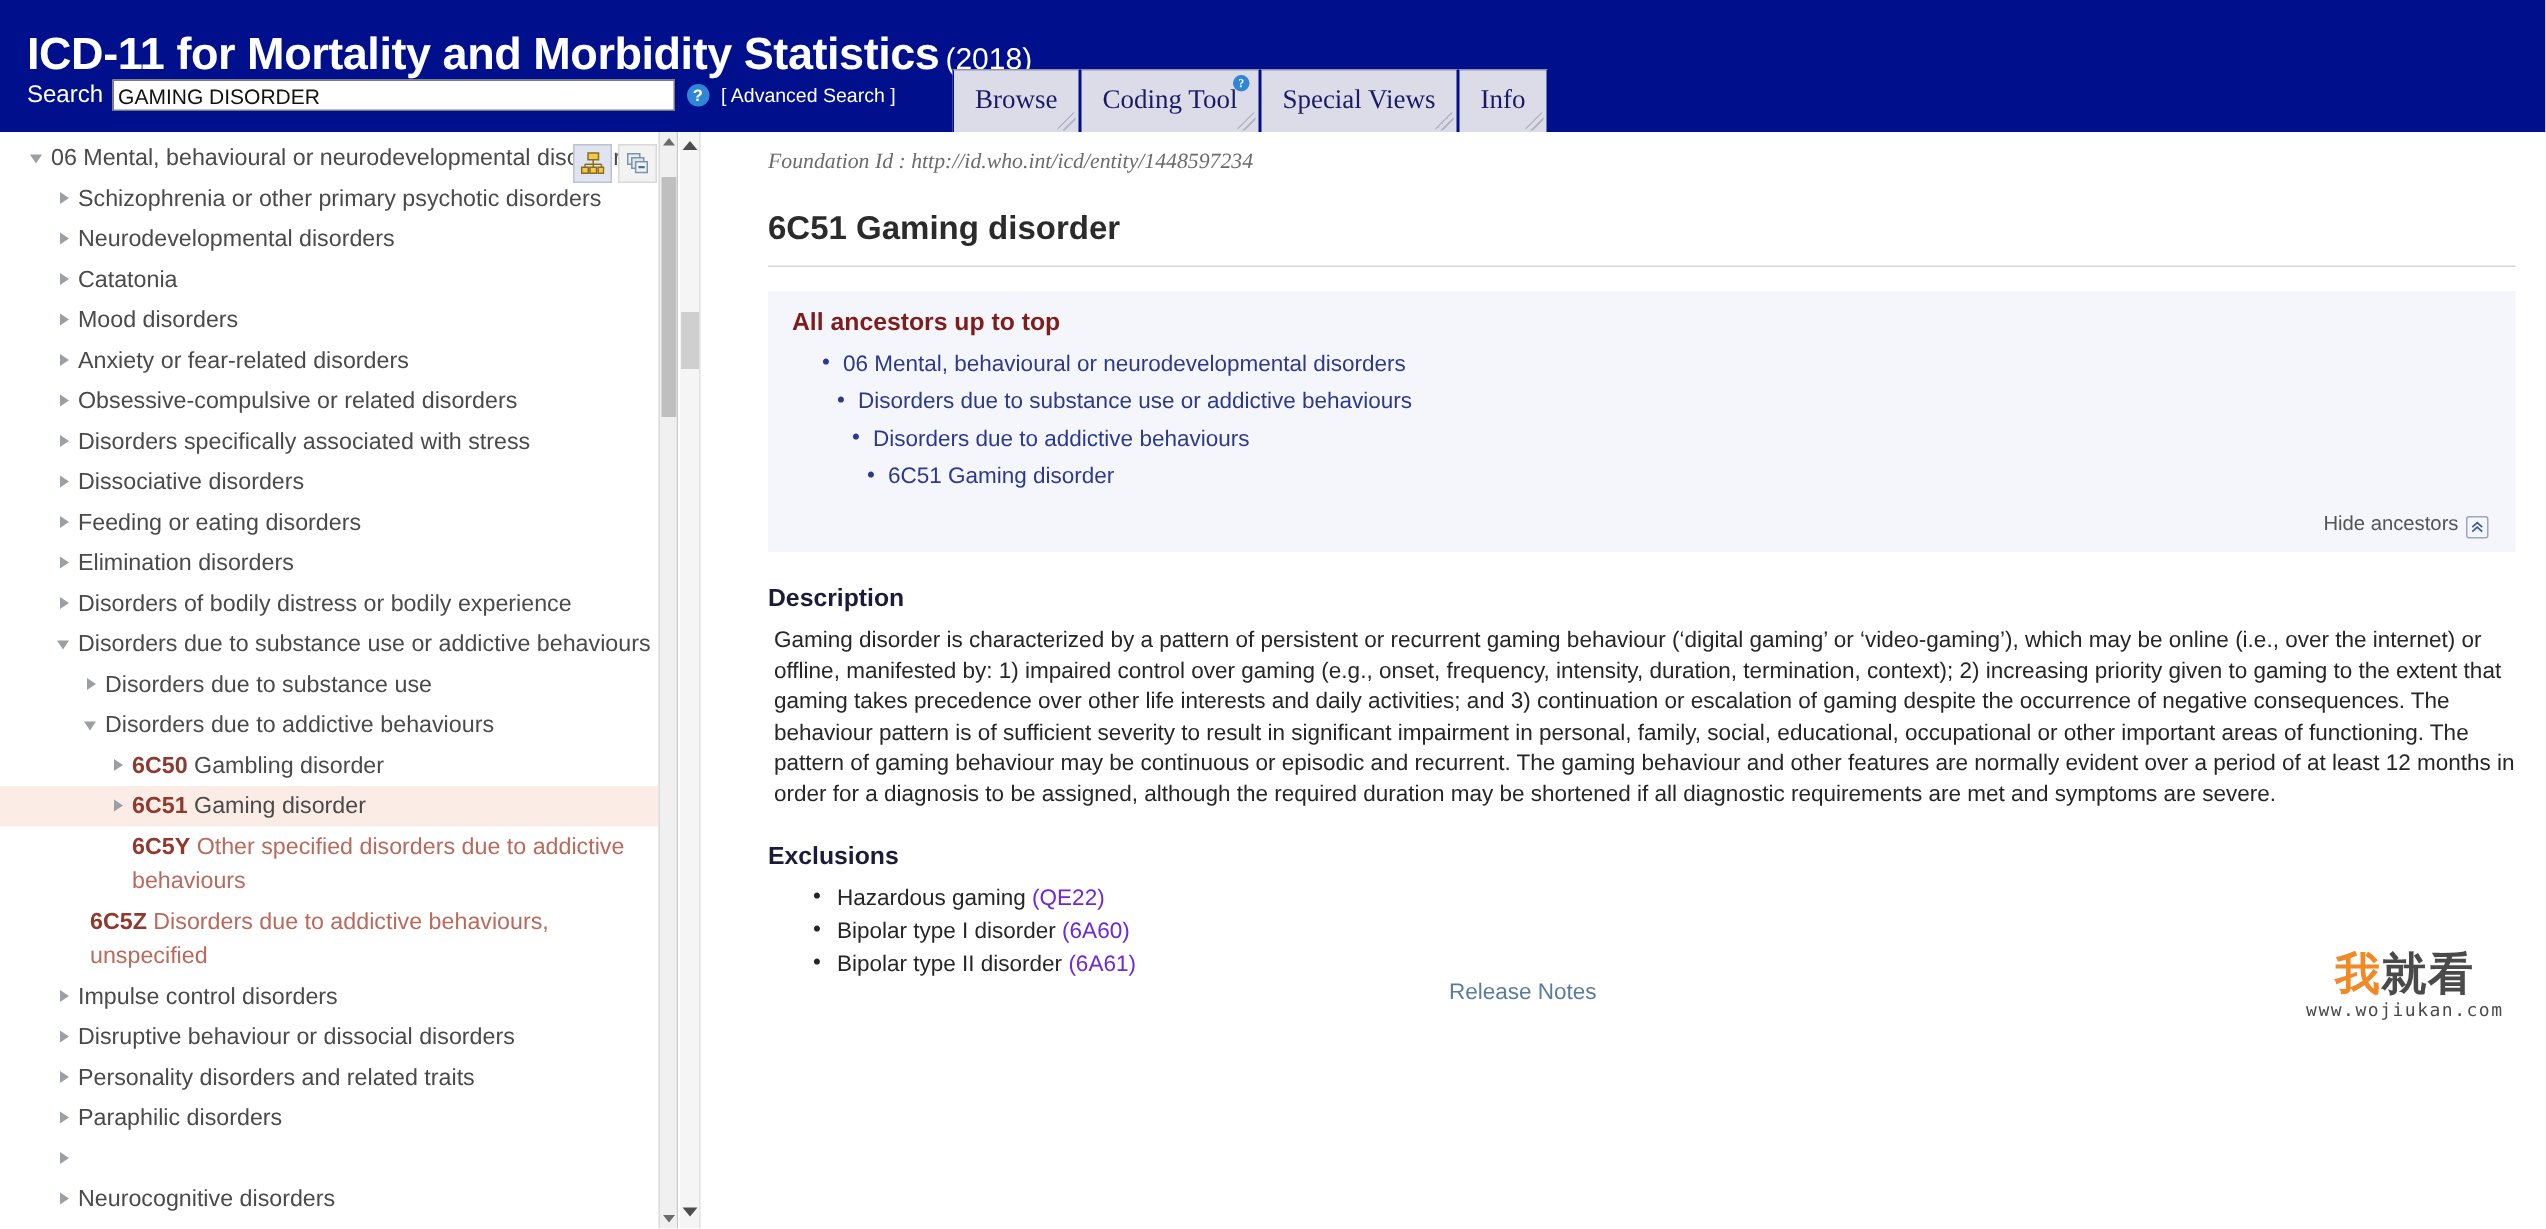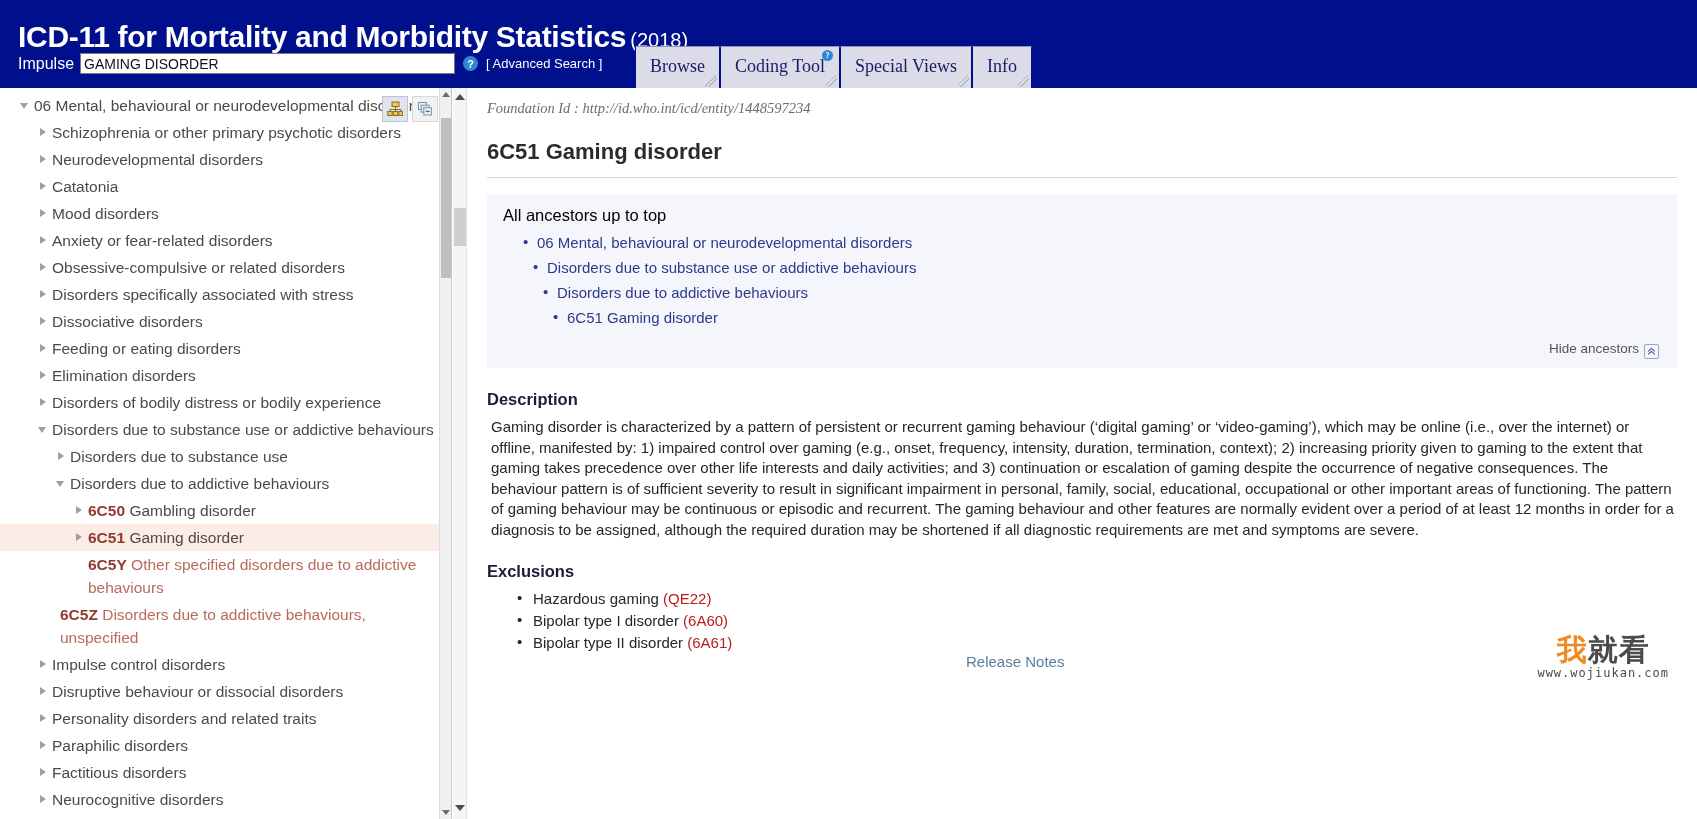--- a/index.html
+++ b/index.html
@@ -198,41 +198,41 @@
     display: flex; align-items: center; justify-content: center; cursor: pointer;
   }
   .rsb-arrow.up { top: 2px; }
   .rsb-arrow.down { bottom: 4px; }
   .rsb-arrow.up i { width:0;height:0;border-bottom: 6px solid #4d4d4d; border-left: 5px solid transparent; border-right: 5px solid transparent; display:block;}
   .rsb-arrow.down i { width:0;height:0;border-top: 6px solid #4d4d4d; border-left: 5px solid transparent; border-right: 5px solid transparent; display:block;}
 
   #content {
     position: absolute; left: 15px; top: 0;
     width: 1229px; height: 604px;
-    padding: 12px 20px 0 19px;
+    padding: 12px 20px 0 44px;
   }
   #foundation-id {
     font-family: "Liberation Serif", serif;
     font-style: italic; font-size: 14.5px;
     color: #6b6b6b; margin-bottom: 22px;
   }
   #entity-title {
     font-size: 22px; font-weight: bold; color: #2b2b2b;
     padding-bottom: 12px;
     border-bottom: 1px solid #d6d6d6;
     margin-bottom: 16px;
   }
   #ancestors-box {
     background: #f4f6fb;
     padding: 12px 16px 6px 16px;
     margin-bottom: 22px;
     position: relative;
   }
   #ancestors-title {
-    font-size: 16.5px; font-weight: normal; color: #000000;
+    font-size: 16.5px; font-weight: bold; color: #7f1d1d;
     margin-bottom: 8px;
   }
   .anc-item {
     font-size: 15px; color: #2d3a8c;
     line-height: 20px; margin-bottom: 5px;
     position: relative; cursor: pointer;
   }
   .anc-item::before {
     content: "\2022"; position: absolute; left: -14px; top: -1px; color: #2d3a8c;
   }
@@ -257,21 +257,21 @@
     text-align: left;
   }
   #exclusions-list { margin: 0 0 0 16px; padding: 0; list-style: none; }
   #exclusions-list li {
     font-size: 15px; line-height: 20px; color: #262626;
     margin-bottom: 2px; position: relative; padding-left: 30px;
   }
   #exclusions-list li::before {
     content: "\2022"; position: absolute; left: 14px; top: -1px; color: #262626;
   }
-  #exclusions-list li .code-ref { color: #b91c1c; }
+  #exclusions-list li .code-ref { color: #6d28d9; }
 
   #release-notes {
     position: absolute; left: 498px; bottom: 22px;
     font-size: 15px; color: #5b7c9d; cursor: pointer;
   }
 
   #watermark {
     position: absolute; right: 28px; bottom: 12px;
     text-align: center; user-select: none;
   }
@@ -288,21 +288,21 @@
 </style>
 </head>
 <body>
 
 <div id="header">
   <div id="brand">
     <span class="brand-main">ICD-11 for Mortality and Morbidity Statistics</span><span class="brand-year">(2018)</span>
   </div>
 
   <div id="search-row">
-    <span id="search-label">Impulse</span>
+    <span id="search-label">Search</span>
     <input id="search-input" type="text" value="GAMING DISORDER" style="">
     <div id="help-icon">?</div>
     <span id="adv-search">[ Advanced Search ]</span>
   </div>
 
   <div id="tabs">
     <div class="tab">
       <span>Browse</span>
       <span class="grip"></span>
     </div>
@@ -434,21 +434,20 @@
         <div class="node" style="padding-left: 36px;">
           <span class="arrow closed"></span>
           <span class="node-label">Personality disorders and related traits</span>
         </div>
         <div class="node" style="padding-left: 36px;">
           <span class="arrow closed"></span>
           <span class="node-label">Paraphilic disorders</span>
         </div>
         <div class="node" style="padding-left: 36px;">
           <span class="arrow closed"></span>
-          <span class="node-label">Factitious disorders</span>
         </div>
         <div class="node" style="padding-left: 36px;">
           <span class="arrow closed"></span>
           <span class="node-label">Neurocognitive disorders</span>
         </div>
       </div>
 
     <div id="left-scroll">
       <div class="sb-arrow up">
           <i></i>

